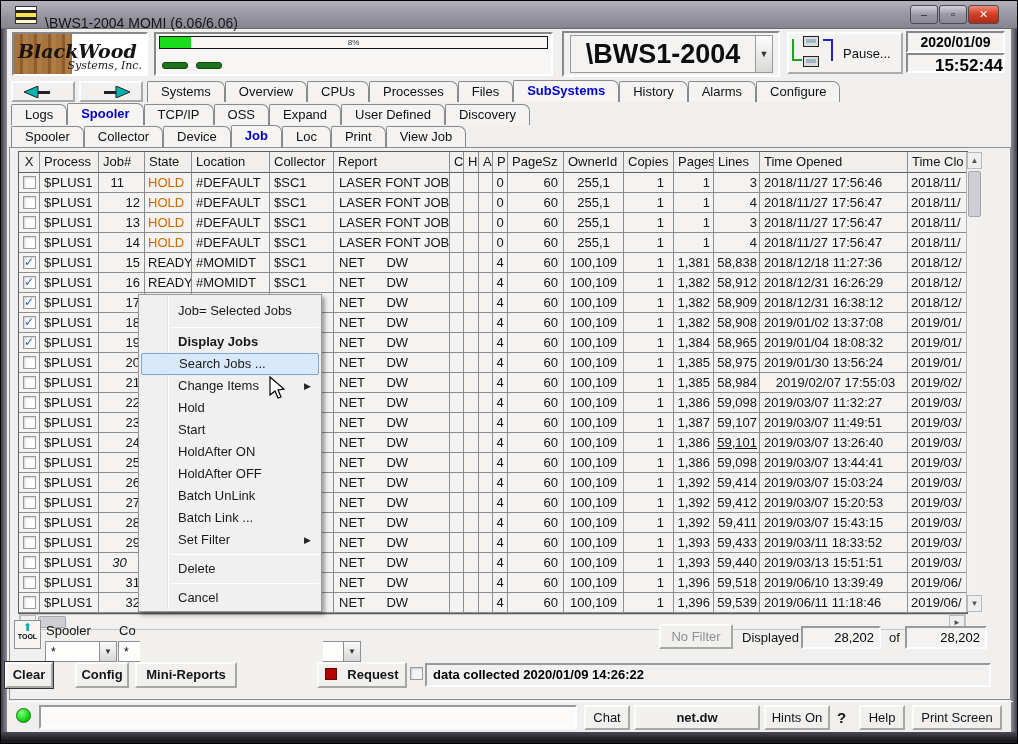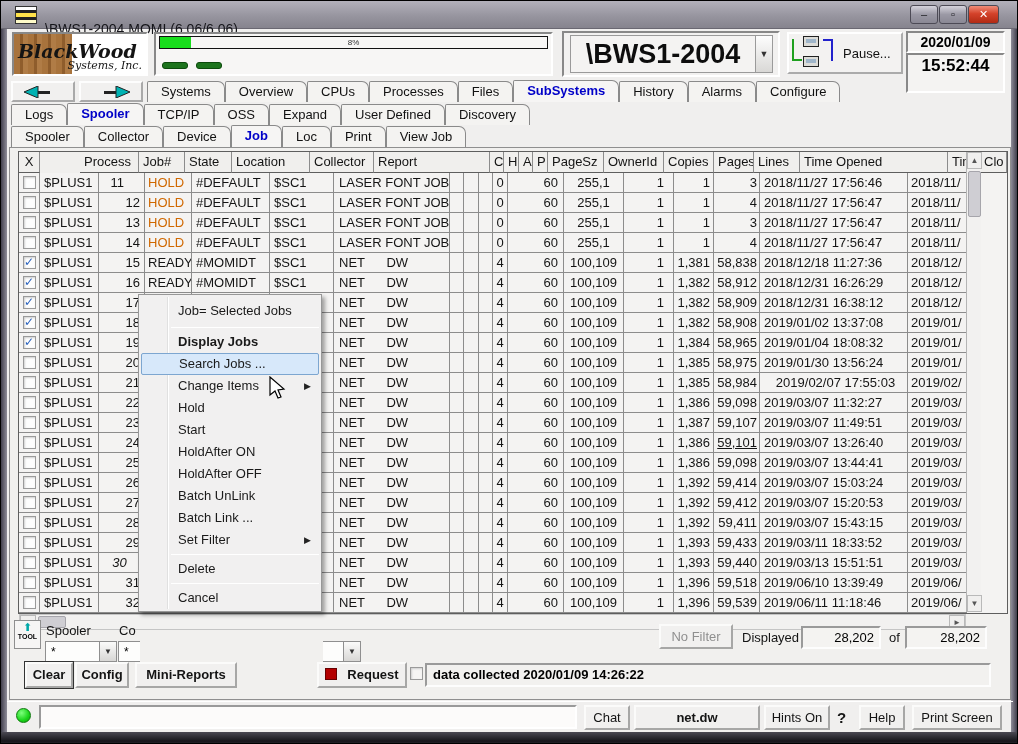--- a/index.html
+++ b/index.html
@@ -9,21 +9,21 @@
   .abs{position:absolute;}
 
   
   .titlebar{left:0;top:0;width:1018px;height:28px;background:linear-gradient(180deg,#b3b1bb 0%,#97959f 55%,#86848e 100%);
             border-bottom:1px solid #6a6872;}
   .frame-left{left:0;top:28px;width:6px;height:706px;background:linear-gradient(90deg,#413f4c,#8e8c98);}
   .frame-right{right:0;top:28px;width:6px;height:706px;background:linear-gradient(270deg,#413f4c,#8e8c98);}
   .frame-bottom{left:0;top:731px;width:1018px;height:13px;background:linear-gradient(180deg,#4a4852,#17161b 70%,#2e2d35);}
   .app-icon{left:14px;top:5px;width:22px;height:18px;border:1px solid #333;background:
      linear-gradient(180deg,#fff 0 20%,#222 20% 40%,#ffe24a 40% 60%,#222 60% 80%,#fffbc9 80% 100%);}
-  .title-text{left:44px;top:20px;font-size:14px;color:#15151a;}
+  .title-text{left:44px;top:14px;font-size:14px;color:#15151a;}
   .winbtn{top:4px;width:28px;height:19px;border:1px solid #4c4a55;border-radius:3px;text-align:center;
           font-size:11px;line-height:17px;color:#1d1d22;background:linear-gradient(180deg,#d5d3dc,#9b99a5 50%,#8a8894);}
   .winbtn.close{width:31px;background:linear-gradient(180deg,#ef8d79,#d4422a 45%,#b12a14);color:#fff;font-weight:bold;}
 
   
   .logo-box{left:11px;top:31px;width:136px;height:44px;border:2px solid #888;border-right-color:#fff;border-bottom-color:#fff;background:#fff;overflow:hidden;}
   .logo-wood{position:absolute;left:0;top:0;width:58px;height:100%;background:
      repeating-linear-gradient(90deg,#a8733c 0 6px,#8f5d2c 6px 9px,#b07c46 9px 14px);}
   .logo-line1{position:absolute;left:4px;top:6px;font-family:"DejaVu Serif","Liberation Serif",serif;
      font-style:italic;font-weight:bold;font-size:19px;color:#141414;white-space:nowrap;}
@@ -43,22 +43,22 @@
   .pause-btn{left:786px;top:31px;width:116px;height:42px;border:2px outset #fff;background:#f3f2f1;display:flex;align-items:center;}
   .pause-icons{width:40px;height:34px;margin-left:6px;position:relative;}
   .pc{position:absolute;width:16px;height:11px;border:1px solid #222;background:#dcdcd8;}
   .pc:after{content:"";position:absolute;left:2px;top:2px;right:2px;bottom:3px;background:#9fb5c9;}
   .arr-green{position:absolute;left:-3px;top:3px;width:10px;height:22px;border-left:2px solid #1fa01f;border-bottom:2px solid #1fa01f;}
   .arr-blue{position:absolute;right:2px;top:3px;width:10px;height:22px;border-right:2px solid #2222cc;border-top:2px solid #2222cc;}
   .pause-label{font-size:13px;color:#111;margin-left:8px;}
   .datetime{left:905px;top:30px;width:99px;height:46px;}
   .date-box{position:absolute;left:0;top:0;width:99px;height:22px;border:2px solid #888;border-right-color:#fff;border-bottom-color:#fff;
      background:#f4f3f2;font-weight:bold;font-size:14px;text-align:center;line-height:19px;}
-  .time-box{position:absolute;left:0;top:22px;width:99px;height:40px;border:2px solid #888;border-right-color:#fff;border-bottom-color:#fff;
-     background:#f4f3f2;font-weight:bold;font-size:17px;text-align:center;line-height:21px;}
+  .time-box{position:absolute;left:0;top:22px;width:99px;height:20px;border:2px solid #888;border-right-color:#fff;border-bottom-color:#fff;
+     background:#f4f3f2;font-weight:bold;font-size:17px;text-align:right;line-height:21px;}
 
   
   .navbtn{top:80px;height:21px;width:64px;border:2px outset #fdfdfd;background:#f1f0ef;display:flex;align-items:center;justify-content:center;}
   .tabrow{position:absolute;left:10px;display:flex;align-items:flex-end;}
   .tab{height:21px;border:1px solid #8a8a8a;border-bottom:none;border-radius:2px 7px 0 0;background:#f4f3f1;
        padding:0 13px;font-size:13px;line-height:20px;color:#111;position:relative;}
   .tab.active{font-weight:bold;color:#0000c8;background:#f6f5f4;height:22px;z-index:2;}
   .tabpage{left:8px;top:146px;width:1002px;height:553px;border:1px solid #8f8f8f;background:#f1f0ee;}
 
   
@@ -207,21 +207,21 @@
       <div class="tab">Loc</div>
       <div class="tab">Print</div>
       <div class="tab">View Job</div>
     </div>
 
   <div class="abs tabpage"></div>
 
   <div class="abs grid" id="jobgrid">
       <div class="grow header">
         <div class="gcell" style="width: 21px; text-align: center; padding: 0px;">X</div>
-        <div class="gcell" style="width: 59px; text-align: left; padding: 0px 0px 0px 4px; margin-left: 40px;">Process</div>
+        <div class="gcell" style="width: 59px; text-align: left; padding: 0px 0px 0px 4px;">Process</div>
         <div class="gcell" style="width: 46px; text-align: left; padding: 0px 0px 0px 4px;">Job#</div>
         <div class="gcell" style="width: 47px; text-align: left; padding: 0px 0px 0px 4px;">State</div>
         <div class="gcell" style="width: 78px; text-align: left; padding: 0px 0px 0px 4px;">Location</div>
         <div class="gcell" style="width: 64px; text-align: left; padding: 0px 0px 0px 4px;">Collector</div>
         <div class="gcell" style="width: 116px; text-align: left; padding: 0px 0px 0px 4px;">Report</div>
         <div class="gcell" style="width: 14px; text-align: left; padding: 0px 0px 0px 4px;">C</div>
         <div class="gcell" style="width: 15px; text-align: left; padding: 0px 0px 0px 4px;">H</div>
         <div class="gcell" style="width: 14px; text-align: left; padding: 0px 0px 0px 4px;">A</div>
         <div class="gcell" style="width: 15px; text-align: left; padding: 0px 0px 0px 4px;">P</div>
         <div class="gcell" style="width: 56px; text-align: left; padding: 0px 0px 0px 4px;">PageSz</div>
@@ -747,21 +747,21 @@
     <div class="val"></div>
     <div class="cbtn">▼</div>
   </div>
 
   <div class="abs btn disabled" style="left:658px;top:623px;width:74px;height:25px;line-height:21px;">No Filter</div>
   <div class="abs lbl" style="left:741px;top:629px;">Displayed</div>
   <div class="abs numfield" style="left:800px;top:625px;width:80px;height:23px;">28,202</div>
   <div class="abs lbl" style="left:888px;top:629px;">of</div>
   <div class="abs numfield" style="left:904px;top:625px;width:82px;height:23px;">28,202</div>
 
-  <div class="abs btn bold" style="left:24px;top:661px;width:48px;height:26px;line-height:22px;outline:1px solid #333;">Clear</div>
+  <div class="abs btn bold" style="left:4px;top:661px;width:48px;height:26px;line-height:22px;outline:1px solid #333;">Clear</div>
   <div class="abs btn bold" style="left:74px;top:661px;width:54px;height:26px;line-height:22px;">Config</div>
   <div class="abs btn bold" style="left:134px;top:661px;width:102px;height:26px;line-height:22px;">Mini-Reports</div>
   <div class="abs btn bold" style="left:316px;top:661px;width:90px;height:26px;line-height:22px;"><span class="reqsquare"></span><span>Request</span></div>
   <div class="abs smallcb" style="left:409px;top:666px;"></div>
   <div class="abs datafield" style="left:424px;top:662px;width:566px;height:24px;">data collected 2020/01/09 14:26:22</div>
 
   <div class="abs statusline"></div>
   <div class="abs greendot"></div>
   <div class="abs statusfield"></div>
   <div class="abs btn" style="left:583px;top:704px;width:46px;height:25px;line-height:21px;">Chat</div>

